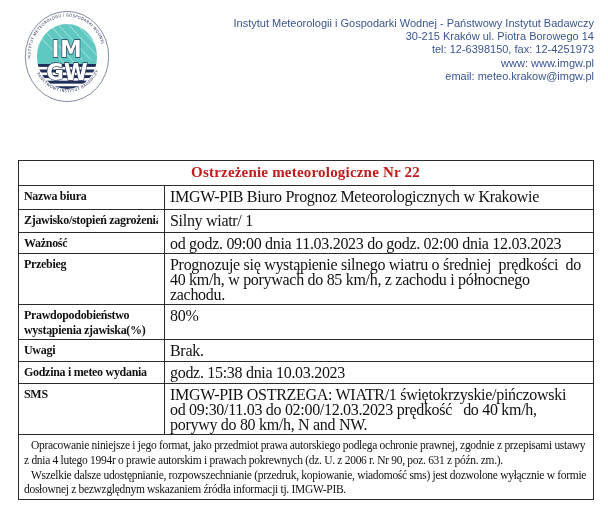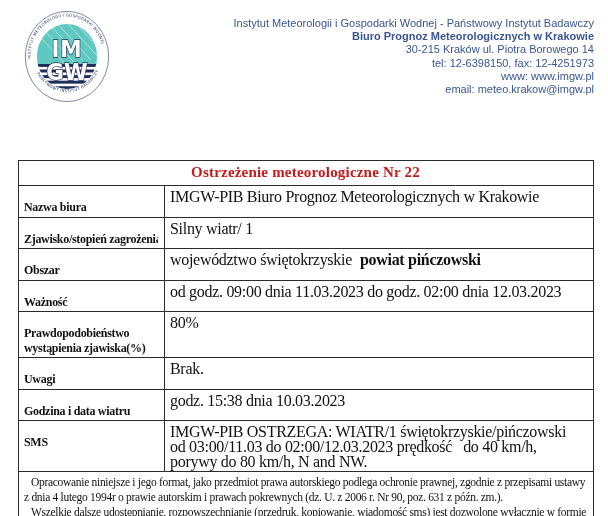--- a/index.html
+++ b/index.html
@@ -61,21 +61,20 @@
     letter-spacing:0.2px;
     padding:2px 0;
   }
   .lblw{
     font-weight:bold;
     font-size:12px;
     letter-spacing:-0.3px;
     line-height:14.5px;
     white-space:nowrap;
     overflow:hidden;
-    margin-top:11px;
   }
   .lblw.wrap{white-space:normal;}
   td.val{
     font-size:16px;
     letter-spacing:-0.3px;
     line-height:15px;
     padding-left:10px;
     white-space:pre-wrap;
   }
   td.val .b{font-weight:bold;margin-left:8px;}
@@ -135,21 +134,20 @@
     <text x="50" y="75" font-size="25">GW</text>
   </g>
   <g font-family="DejaVu Sans, sans-serif" font-size="4.3" fill="#1f2e57" letter-spacing="0.4">
     <text><textPath href="#arcTop" startOffset="2%">INSTYTUT METEOROLOGII I GOSPODARKI WODNEJ</textPath></text>
     <text><textPath href="#arcBot" startOffset="8%">PAŃSTWOWY INSTYTUT BADAWCZY</textPath></text>
   </g>
 </svg>
 
 <div class="org">
   <div>Instytut Meteorologii i Gospodarki Wodnej - Państwowy Instytut Badawczy</div>
-  <div class="bold">Biuro Prognoz Meteorologicznych w Krakowie</div>
   <div>30-215 Kraków ul. Piotra Borowego 14</div>
   <div>tel: 12-6398150, fax: 12-4251973</div>
   <div>www: www.imgw.pl</div>
   <div>email: meteo.krakow@imgw.pl</div>
 </div>
 
 <table class="warn">
   <colgroup>
       <col style="width:146px">
       <col>
@@ -166,61 +164,61 @@
       <td class="val">IMGW-PIB Biuro Prognoz Meteorologicznych w Krakowie</td>
     </tr>
 
     <tr class="r-zjawisko">
       <td>
         <div class="lblw">Zjawisko/stopień zagrożenia</div>
       </td>
       <td class="val">Silny wiatr/ 1</td>
     </tr>
 
-    <tr class="r-obszar">
-      <td>
-        <div class="lblw">Obszar</div>
-      </td>
-      <td class="val"><span>województwo świętokrzyskie</span><span class="b">powiat pińczowski</span></td>
-    </tr>
 
     <tr class="r-waznosc">
       <td>
         <div class="lblw">Ważność</div>
       </td>
       <td class="val">od godz. 09:00 dnia 11.03.2023 do godz. 02:00 dnia 12.03.2023</td>
     </tr>
 
+    <tr class="r-przebieg">
+      <td>
+        <div class="lblw">Przebieg</div>
+      </td>
+      <td class="val">Prognozuje się wystąpienie silnego wiatru o średniej  prędkości  do 40 km/h, w porywach do 85 km/h, z zachodu i północnego zachodu.</td>
+    </tr>
 
     <tr class="r-prawdo">
       <td>
         <div class="lblw wrap">Prawdopodobieństwo wystąpienia zjawiska(%)</div>
       </td>
       <td class="val">80%</td>
     </tr>
 
     <tr class="r-uwagi">
       <td>
         <div class="lblw">Uwagi</div>
       </td>
       <td class="val">Brak.</td>
     </tr>
 
     <tr class="r-godzina">
       <td>
-        <div class="lblw">Godzina i data wiatru</div>
+        <div class="lblw">Godzina i meteo wydania</div>
       </td>
       <td class="val">godz. 15:38 dnia 10.03.2023</td>
     </tr>
 
     <tr class="r-sms">
       <td>
         <div class="lblw">SMS</div>
       </td>
-      <td class="val">IMGW-PIB OSTRZEGA: WIATR/1 świętokrzyskie/pińczowski  od 03:00/11.03 do 02:00/12.03.2023 prędkość   do 40 km/h, porywy do 80 km/h, N and NW.</td>
+      <td class="val">IMGW-PIB OSTRZEGA: WIATR/1 świętokrzyskie/pińczowski  od 09:30/11.03 do 02:00/12.03.2023 prędkość   do 40 km/h, porywy do 80 km/h, N and NW.</td>
     </tr>
 
     <tr class="r-copy">
       <td class="copy" colspan="2">
         <p>Opracowanie niniejsze i jego format, jako przedmiot prawa autorskiego podlega ochronie prawnej, zgodnie z przepisami ustawy z dnia 4 lutego 1994r o prawie autorskim i prawach pokrewnych (dz. U. z 2006 r. Nr 90, poz. 631 z późn.  zm.).</p>
         <p>Wszelkie dalsze udostępnianie, rozpowszechnianie (przedruk, kopiowanie, wiadomość   sms) jest dozwolone wyłącznie w formie dosłownej z bezwzględnym wskazaniem źródła  informacji tj. IMGW-PIB.</p>
       </td>
     </tr>
   </tbody>
 </table>

